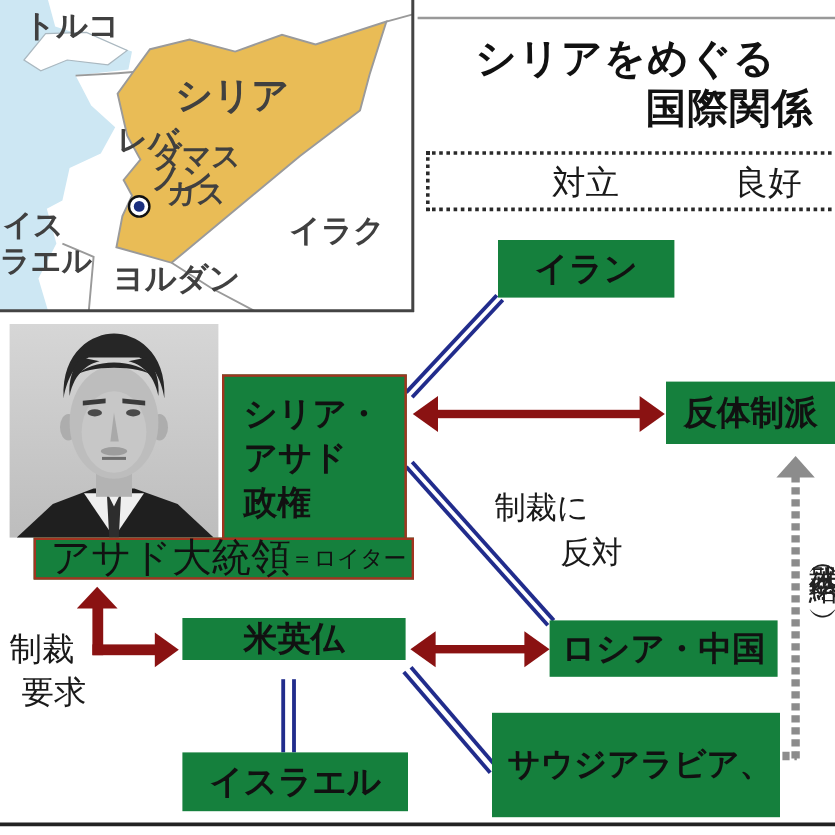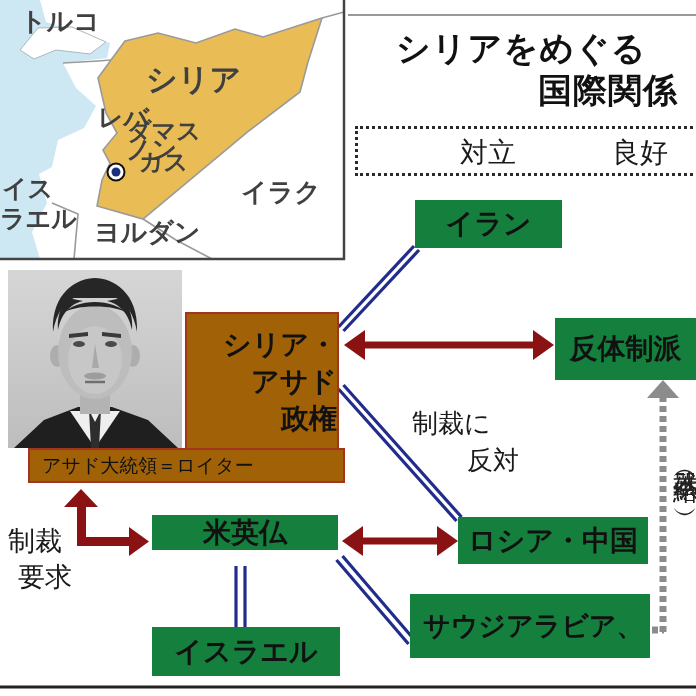--- a/index.html
+++ b/index.html
@@ -7,21 +7,21 @@
     width:696px;height:696px;position:relative;overflow:hidden;background:#fff;
     font-family:"Liberation Sans","DejaVu Sans",sans-serif;color:#111;
   }
   .abs{position:absolute;}
   .maplabel{font-weight:700;color:#404040;white-space:nowrap;line-height:1.05;}
   .node{
     position:absolute;background:#15803d;color:#111;font-weight:700;
     display:flex;align-items:center;justify-content:center;white-space:nowrap;
   }
   .cream{
-    position:absolute;background:#a16207;border:2.5px solid #a23420;box-sizing:border-box;text-align:right;
+    position:absolute;background:#15803d;border:2.5px solid #a23420;box-sizing:border-box;
   }
   .annot{position:absolute;font-weight:400;color:#1a1a1a;white-space:nowrap;}
   .ttl{position:absolute;font-weight:700;color:#111;white-space:nowrap;font-size:34px;letter-spacing:1px;}
   #legend-box{
     position:absolute;left:355px;top:126px;width:350px;height:50px;
     border:3px dotted #2a2a2a;box-sizing:border-box;background:#fff;
   }
   .legend-label{position:absolute;font-size:28px;color:#1a1a1a;white-space:nowrap;}
   #arms-label{
     position:absolute;left:670px;top:450px;height:250px;
@@ -167,36 +167,36 @@
 <div class="abs maplabel" style="left:241px;top:179px;font-size:26px;">イラク</div>
 
 <div class="ttl" style="left:396px;top:26px;">シリアをめぐる</div>
 <div class="ttl" style="left:538px;top:68px;">国際関係</div>
 
 <div id="legend-box"></div>
 <div class="legend-label" style="left:460px;top:134px;">対立</div>
 <div class="legend-label" style="left:612px;top:134px;">良好</div>
 
 <div class="node" style="left:415px;top:200px;width:147px;height:48px;font-size:28px;">イラン</div>
-<div class="node" style="left:555px;top:318px;width:141px;height:62px;font-size:28px;">反体制派</div>
+<div class="node" style="left:555px;top:318px;width:141px;height:52px;font-size:28px;">反体制派</div>
 <div class="node" style="left:152px;top:515px;width:186px;height:35px;font-size:28px;">米英仏</div>
 <div class="node" style="left:458px;top:517px;width:190px;height:47px;font-size:28px;">ロシア・中国</div>
 <div class="node" style="left:152px;top:627px;width:188px;height:49px;font-size:28px;">イスラエル</div>
-<div class="node" style="left:410px;top:594px;width:240px;height:64px;font-size:27px;flex-direction:column;align-items:flex-start;justify-content:center;padding-left:13px;box-sizing:border-box;line-height:37px;">
+<div class="node" style="left:410px;top:594px;width:240px;height:87px;font-size:27px;flex-direction:column;align-items:flex-start;justify-content:center;padding-left:13px;box-sizing:border-box;line-height:37px;">
   <div>サウジアラビア、</div>
 </div>
 
 <div class="cream" style="left:185px;top:312px;width:154px;height:138px;padding:12px 0 0 16px;font-size:28px;font-weight:700;line-height:37px;">
   <div>シリア・</div>
   <div>アサド</div>
   <div>政権</div>
 </div>
 
 <div class="cream" style="left:28px;top:448px;width:317px;height:35px;padding-left:12px;display:flex;align-items:center;white-space:nowrap;">
-  <span style="font-size:19px;">アサド大統領</span>
+  <span style="font-size:33px;">アサド大統領</span>
   <span style="font-size:19px;">＝ロイター</span>
 </div>
 
 <div class="annot" style="left:412px;top:406px;font-size:26px;">制裁に</div>
 <div class="annot" style="left:467px;top:443px;font-size:26px;">反対</div>
 <div class="annot" style="left:8px;top:523px;font-size:27px;">制裁</div>
 <div class="annot" style="left:18px;top:559px;font-size:27px;">要求</div>
 <div id="arms-label">武器供給（？）</div>
 
 </body></html>

